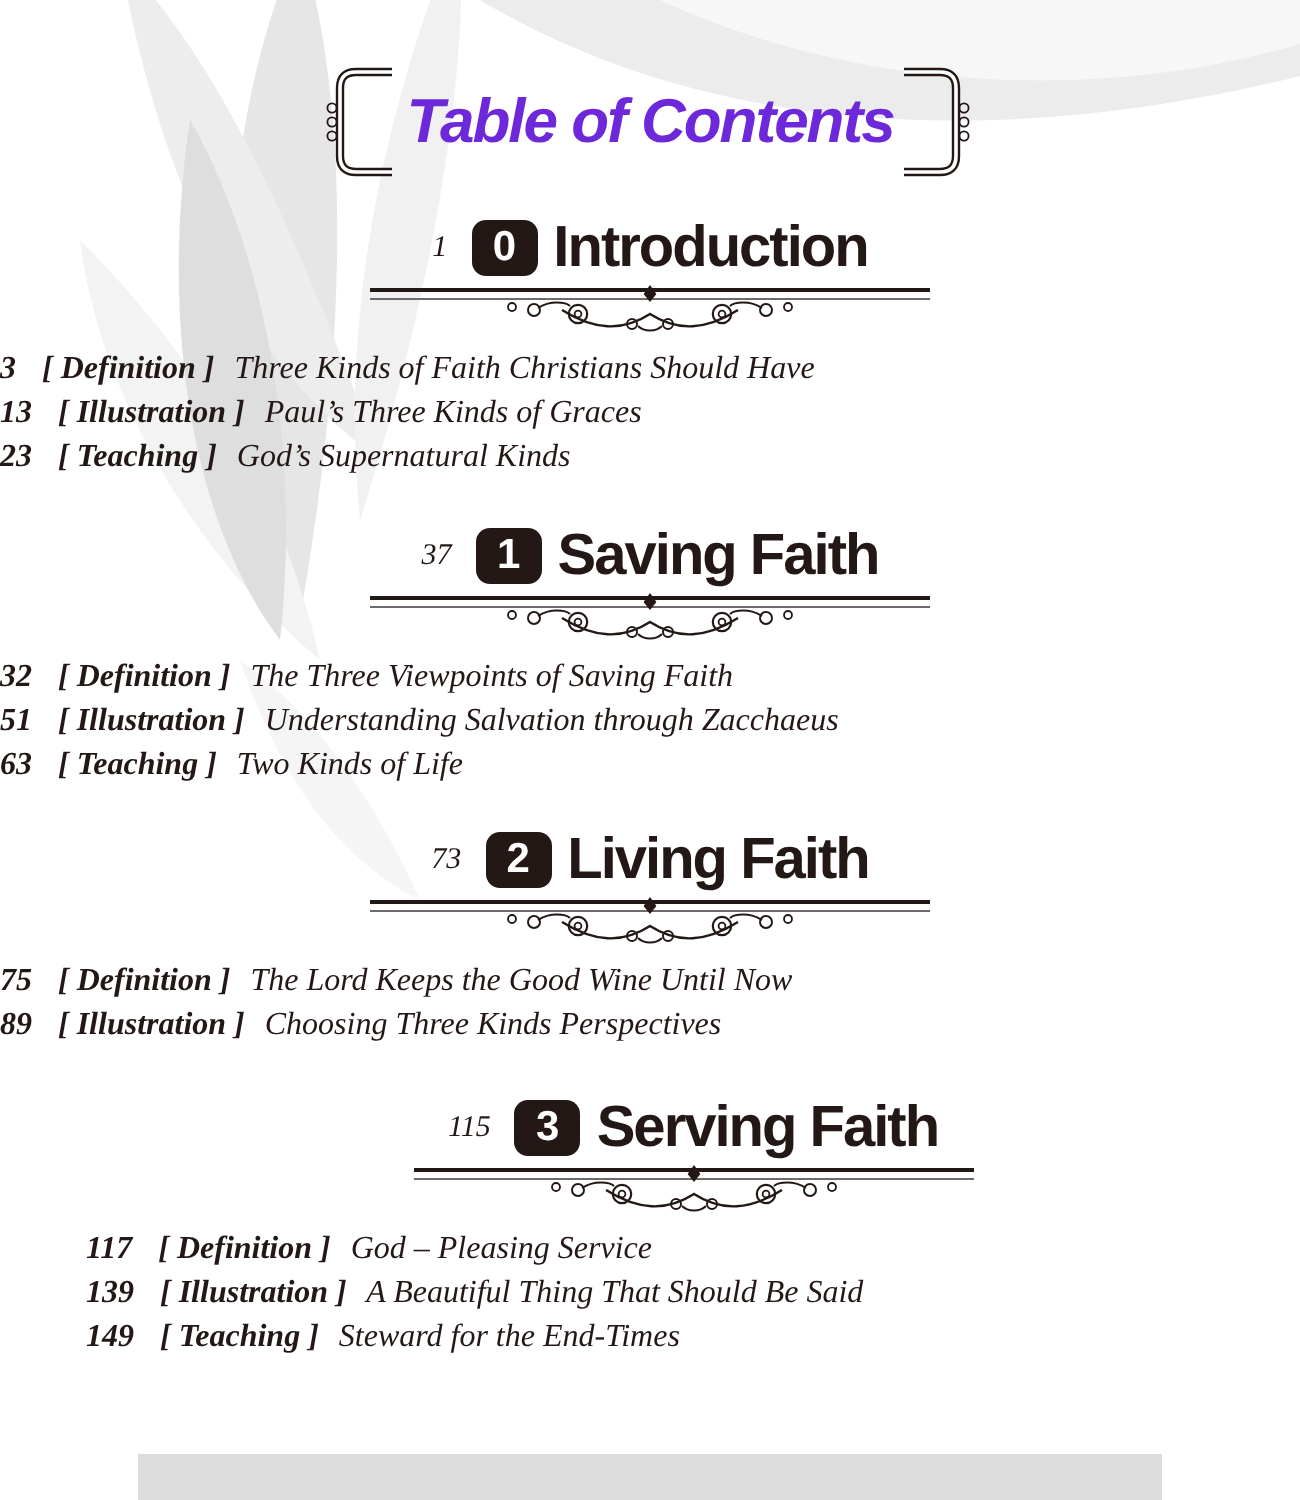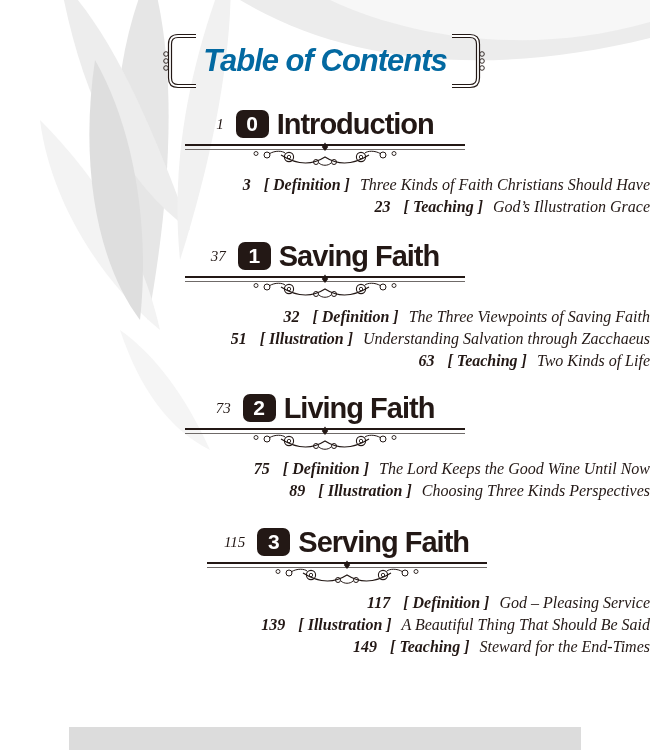--- a/index.html
+++ b/index.html
@@ -18,21 +18,21 @@
   .toc-title-row{
     margin-top:32px;
     display:flex;justify-content:center;align-items:center;
     height:58px;
   }
   .toc-title{
     font-family:"Liberation Sans", sans-serif;
     font-weight:bold;font-style:italic;
     font-size:31px;letter-spacing:-1px;
     margin:0 -10px;padding:0 14px;
-    color:#0369a1;white-space:nowrap;
+    color:#6d28d9;white-space:nowrap;
   }
 
   
   .section{text-align:center;}
   .sec-1{margin-top:18px;}
   .sec-2{margin-top:22px;}
   .sec-3{margin-top:20px;}
   .sec-4{margin-top:24px;padding-left:43px;}
   .heading-row{
     display:flex;justify-content:center;align-items:center;
@@ -55,21 +55,21 @@
   .sec-title{
     font-family:"Liberation Sans", sans-serif;
     font-weight:bold;font-size:29px;letter-spacing:-1px;
     color:#231815;white-space:nowrap;
   }
   .divider{display:block;margin:2px auto 0 auto;}
 
   
   .entries{
     list-style:none;margin:6px 0 0 0;padding:0;
-    text-align:right;
+    text-align:left;
   }
   .entry{
     font-family:"Liberation Serif", serif;
     font-style:italic;font-size:16px;line-height:22px;
     color:#231815;white-space:nowrap;
   }
   .entry-page{font-weight:bold;margin-right:9px;}
   .entry-label{font-weight:bold;margin-right:6px;}
   .entry-title{font-weight:normal;}
 
@@ -160,23 +160,28 @@
       <svg class="divider" width="280" height="26" viewBox="0 0 280 26">
           <use href="#flourish"></use>
         </svg>
       <ul class="entries">
         <li class="entry">
           <span class="entry-page">3</span>
           <span class="entry-label">[ Definition ]</span>
           <span class="entry-title">Three Kinds of Faith Christians Should Have</span>
         </li>
         <li class="entry">
+          <span class="entry-page">13</span>
+          <span class="entry-label">[ Illustration ]</span>
+          <span class="entry-title">Paul’s Three Kinds of Graces</span>
+        </li>
+        <li class="entry">
           <span class="entry-page">23</span>
           <span class="entry-label">[ Teaching ]</span>
-          <span class="entry-title">God’s Illustration Grace</span>
+          <span class="entry-title">God’s Supernatural Kinds</span>
         </li>
       </ul>
     </section>
 
     <section class="section sec-2">
       <div class="heading-row">
         <span class="sec-page">37</span>
         <span class="badge">1</span>
         <span class="sec-title">Saving Faith</span>
       </div>

